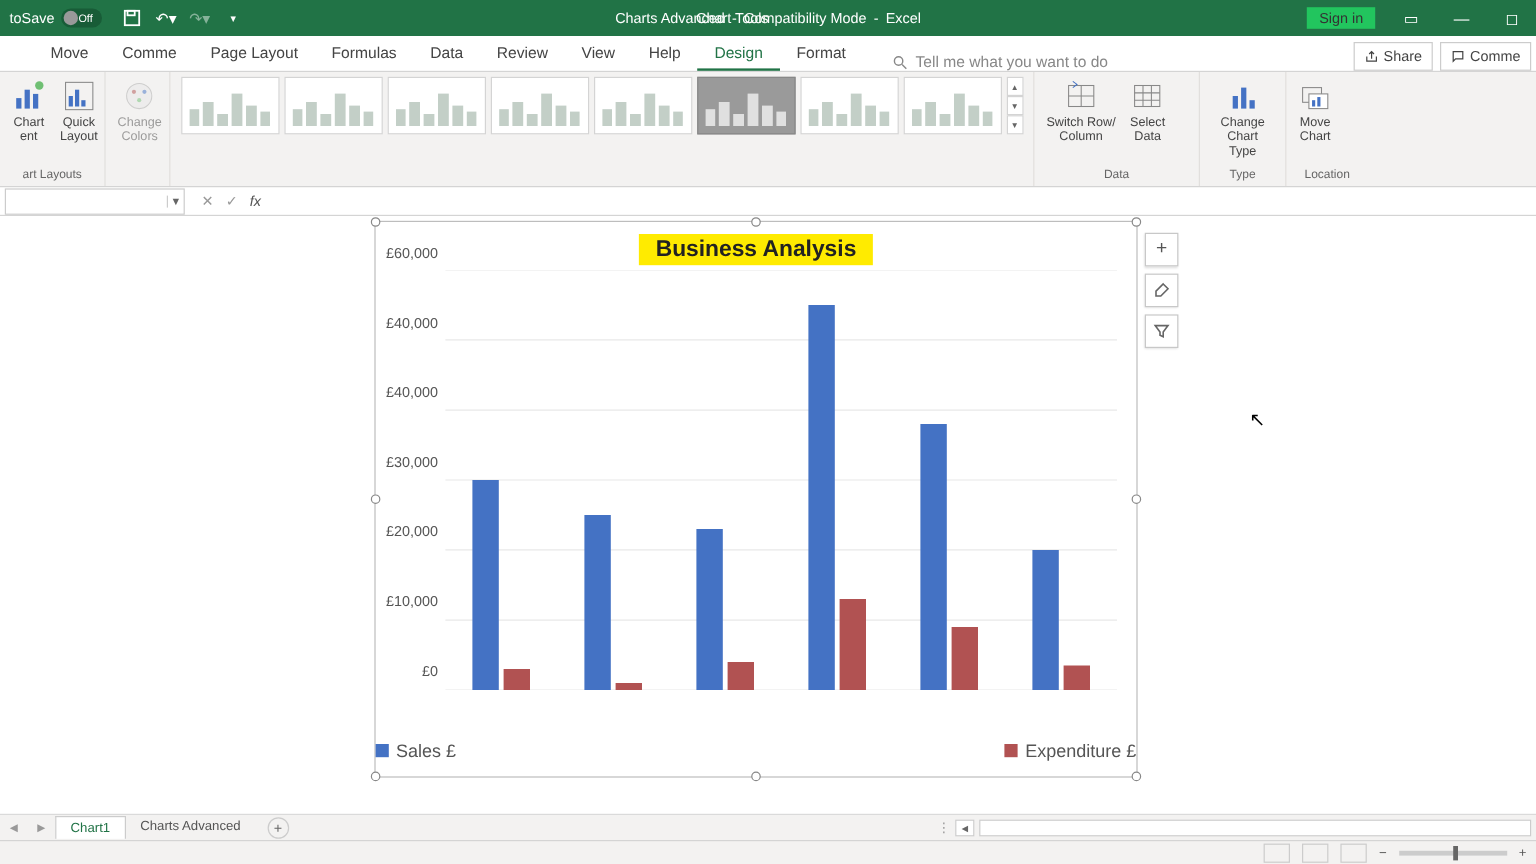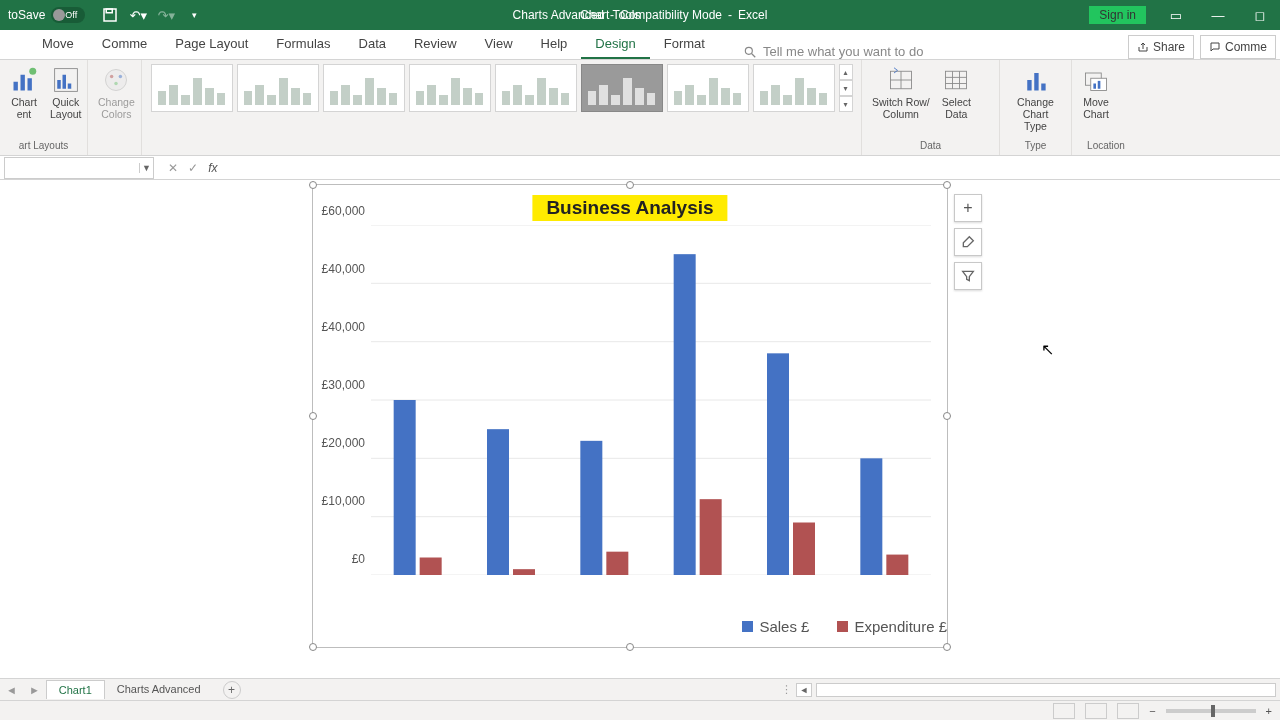--- a/index.html
+++ b/index.html
@@ -61,21 +61,21 @@
   .h-t{top:-4px;left:50%;margin-left:-4px;} .h-b{bottom:-4px;left:50%;margin-left:-4px;}
   .h-l{left:-4px;top:50%;margin-top:-4px;} .h-r{right:-4px;top:50%;margin-top:-4px;}
 
   .chart-title { position:absolute; top:10px; left:50%; transform:translateX(-50%); background:#ffeb00; color:#222; font-weight:bold; font-size:19px; padding:2px 14px; }
   .plot { position:absolute; left:58px; top:40px; right:16px; bottom:74px; }
   .yaxis { position:absolute; left:0; top:40px; bottom:74px; width:56px; }
   .ytick { position:absolute; right:4px; font-size:12px; color:#555; transform:translateY(-50%); }
   .grid line { stroke:#e8e8e8; stroke-width:1; }
   .xaxis { position:absolute; left:58px; right:16px; bottom:48px; height:22px; display:flex; }
   .xcat { flex:1; text-align:center; font-size:14px; font-weight:bold; color:#444; }
-  .legend { position:absolute; bottom:12px; left:0; right:0; display:flex; justify-content:flex-end; gap:28px; font-size:15px; color:#555; }
+  .legend { position:absolute; bottom:12px; left:0; right:0; display:flex; justify-content:space-between; gap:28px; font-size:15px; color:#555; }
   .legend .sq { display:inline-block; width:11px; height:11px; margin-right:6px; }
 
   .side-btns { position:absolute; left:954px; top:14px; display:flex; flex-direction:column; gap:6px; }
   .side-btn { width:28px; height:28px; background:#fff; border:1px solid #c8c8c8; box-shadow:0 1px 2px rgba(0,0,0,0.15); display:flex; align-items:center; justify-content:center; color:#555; font-size:16px; }
 
   
   .sheet-tabs { height:22px; border-top:1px solid #d4d4d4; display:flex; align-items:center; font-size:11px; background:#f3f2f1; }
   .nav-arrow { padding:0 6px; color:#999; }
   .stab { padding:3px 12px; background:#fff; border:1px solid #ccc; border-bottom:none; color:#217346; margin-top:-1px; }
   .stab.inactive { background:transparent; border:none; color:#555; }

